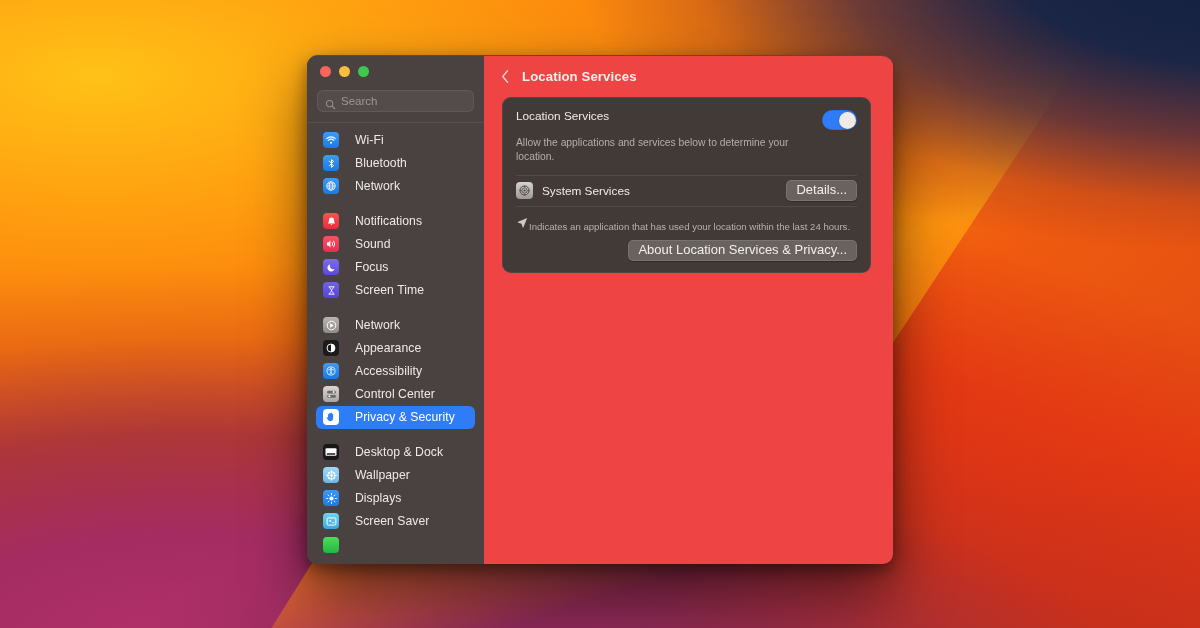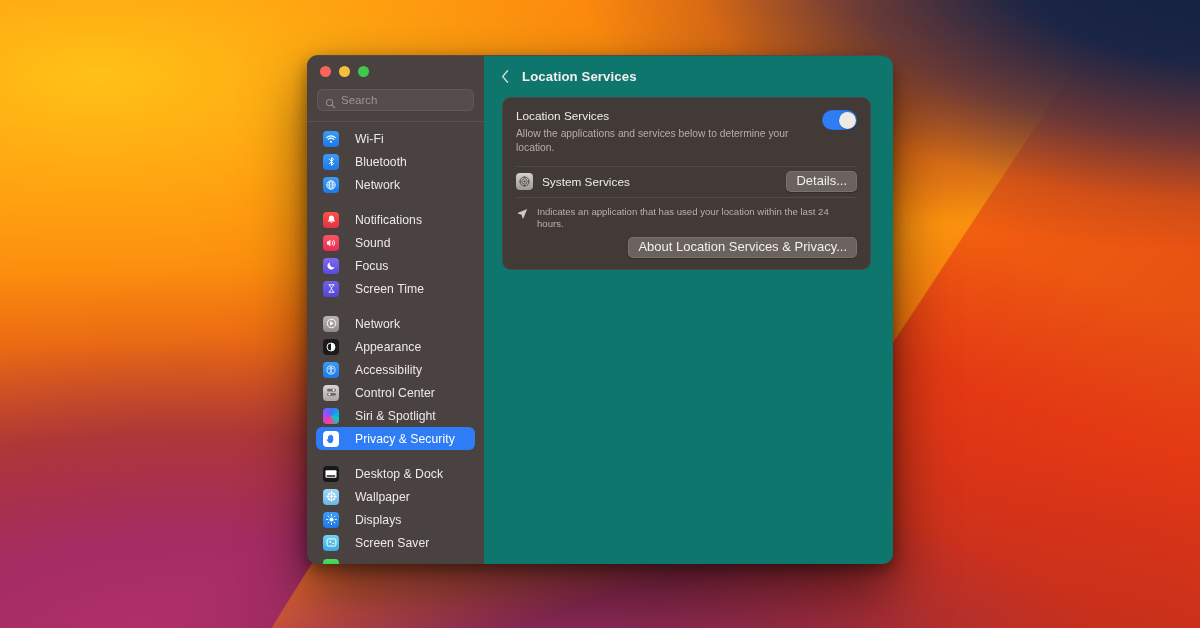--- a/index.html
+++ b/index.html
@@ -135,21 +135,21 @@
   .ico-cc      { background:linear-gradient(180deg,#d9d6d3,#a9a5a2); }
   .ico-siri    { background:conic-gradient(from 200deg,#ff3b8f,#9b4dff,#2f7df6,#00d0c8,#ff3b8f); }
   .ico-white   { background:#ffffff; }
   .ico-dd      { background:#18181a; }
   .ico-cyan    { background:linear-gradient(180deg,#6fd4f2,#3aa8e0); }
   .ico-ltblue  { background:linear-gradient(180deg,#9fd9f5,#6ab6e8); }
   .ico-green   { background:linear-gradient(180deg,#4ddc5f,#22b83c); }
 
   
   #detail {
-    flex:1 1 auto; height:100%; background:#0f766e;
+    flex:1 1 auto; height:100%; background:#ef4444;
     display:flex; flex-direction:column;
   }
   #detail-header {
     height:41px; flex:0 0 41px;
     display:flex; align-items:center; gap:10px;
     padding:0 0 0 15px;
   }
   #back-btn {
     width:13px; height:16px; display:flex; align-items:center; justify-content:center;
     cursor:default; opacity:0.92;
@@ -163,21 +163,21 @@
   .card {
     background:#413A37;
     border:0.5px solid rgba(255,255,255,0.065);
     border-radius:9px;
     padding:0 13px;
   }
 
   .row-ls { padding:11px 0 11px 0; display:flex; align-items:flex-start; }
   .row-ls .txt { flex:1 1 auto; }
   .ls-title { font-size:11.8px; color:#efecea; line-height:15px; }
-  .ls-sub   { font-size:10.3px; color:#b6aeab; line-height:14px; margin-top:3px; }
+  .ls-sub   { font-size:10.3px; color:#b6aeab; line-height:14px; margin-top:12px; }
 
   .toggle {
     width:35px; height:20px; border-radius:10px; background:#2f7df6;
     position:relative; flex:0 0 35px; margin-top:1px; cursor:default;
     box-shadow:inset 0 0 0 0.5px rgba(0,0,0,0.18);
   }
   .toggle .knob {
     position:absolute; top:1.5px; left:16.5px;
     width:17px; height:17px; border-radius:50%;
     background:#efeae4;
@@ -197,21 +197,21 @@
   .btn {
     background:#6a625f;
     border:0.5px solid rgba(255,255,255,0.10);
     border-radius:5px;
     color:#f2efed; font-size:13px; font-family:"Liberation Sans", sans-serif;
     padding:3px 9px 4px 9px; cursor:default; line-height:12px;
     box-shadow:0 0.5px 1px rgba(0,0,0,0.25);
     white-space:nowrap;
   }
 
-  .row-note { display:flex; align-items:flex-start; gap:8px; padding:9px 0 3px 0; }
+  .row-note { display:flex; align-items:flex-end; padding:9px 0 3px 0; }
   .note-text { font-size:9.6px; color:#b8b0ad; line-height:12px; }
 
   .row-about { display:flex; justify-content:flex-end; padding:4px 0 11px 0; }
 </style>
 </head>
 <body>
 
 <div id="desktop">
   <div class="wp wp-base"></div>
   <div class="wp wp-band1"></div>
@@ -355,24 +355,20 @@
             <span class="ico ico-cc">
               <svg width="13" height="13" viewBox="0 0 16 16">
                 <rect x="2.6" y="3.4" width="10.8" height="3.3" rx="1.6" fill="#6c6a68"></rect>
                 <circle cx="10.6" cy="5.05" r="1.25" fill="#fff"></circle>
                 <rect x="2.6" y="8.6" width="10.8" height="3.3" rx="1.6" fill="#6c6a68"></rect>
                 <circle cx="5.4" cy="10.25" r="1.25" fill="#fff"></circle>
               </svg>
             </span>
             <span class="nav-label">Control Center</span>
           </div>
-          <div class="nav-item">
-            <span class="ico ico-siri"></span>
-            <span class="nav-label">Siri &amp; Spotlight</span>
-          </div>
           <div class="nav-item selected">
             <span class="ico ico-white">
               <svg width="12" height="12" viewBox="0 0 16 16">
                 <path d="M4.1 8.3V4.6a.85.85 0 0 1 1.7 0v2.5V3.2a.85.85 0 0 1 1.7 0v3.9V2.9a.85.85 0 0 1 1.7 0v4.2V4.4a.85.85 0 0 1 1.7 0v5c0 2.4-1.6 4.3-3.7 4.3-1.9 0-2.7-1-3.7-2.6L2.4 9.6c-.4-.7.4-1.6 1.1-1.1z" fill="#2f7df6"></path>
               </svg>
             </span>
             <span class="nav-label">Privacy &amp; Security</span>
           </div>
         </div>
 

